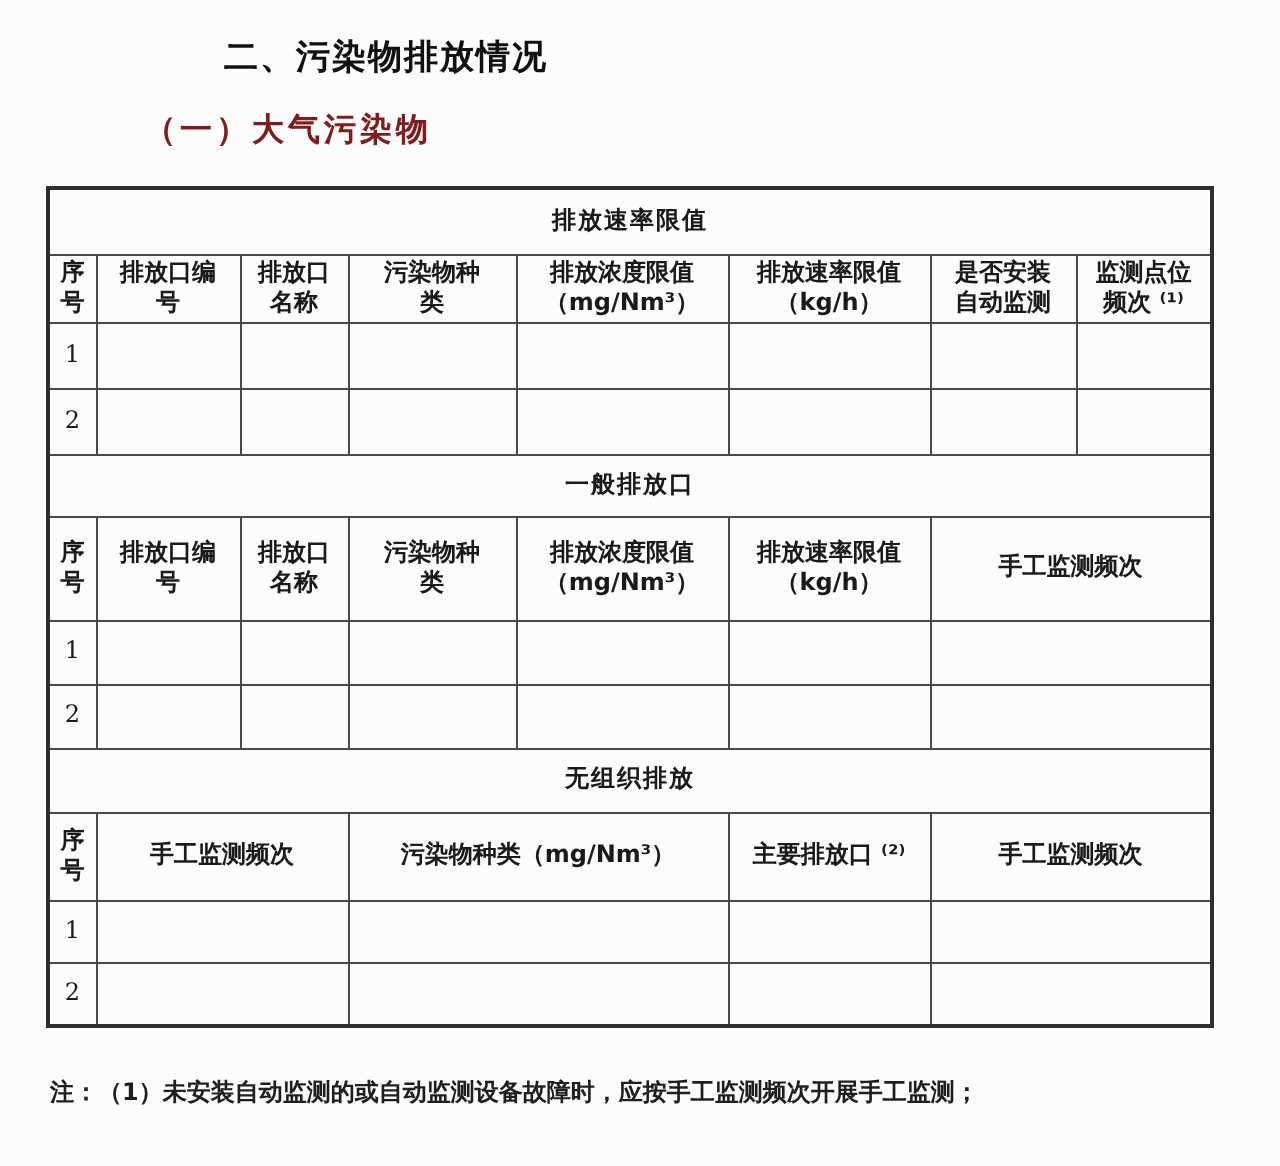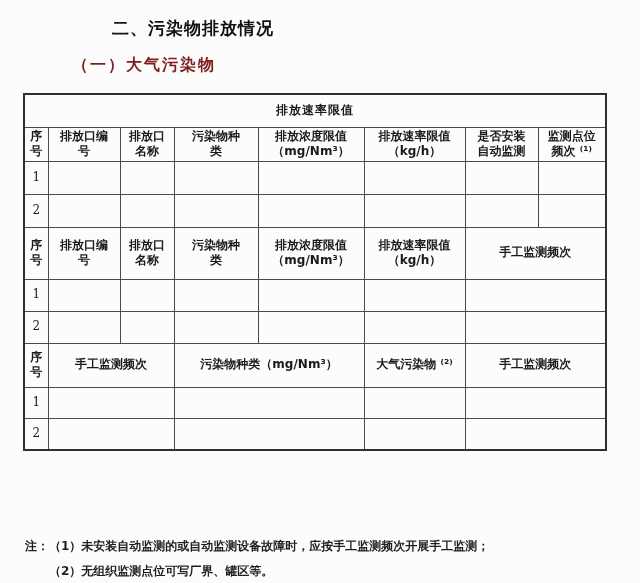--- a/index.html
+++ b/index.html
@@ -111,20 +111,23 @@
       <td class="rowno">2</td>
       <td></td>
           <td></td>
       <td></td>
           <td></td>
       <td></td>
           <td></td>
       <td></td>
     </tr>
 
+    <tr style="height:31px">
+      <td class="banner" colspan="8">一般排放口</td>
+    </tr>
     <tr style="height:52px">
       <td class="hdr">序
 号</td>
       <td class="hdr">排放口编
 号</td>
       <td class="hdr">排放口
 名称</td>
       <td class="hdr">污染物种
 类</td>
       <td class="hdr">排放浓度限值
@@ -145,26 +148,29 @@
     <tr style="height:32px">
       <td class="rowno">2</td>
       <td></td>
           <td></td>
       <td></td>
           <td></td>
       <td></td>
       <td colspan="2"></td>
     </tr>
 
+    <tr style="height:32px">
+      <td class="banner" colspan="8">无组织排放</td>
+    </tr>
     <tr style="height:44px">
       <td class="hdr">序
 号</td>
       <td class="hdr" colspan="2">手工监测频次</td>
       <td class="hdr" colspan="2">污染物种类（mg/Nm³）</td>
-      <td class="hdr">大气污染物 ⁽²⁾</td>
+      <td class="hdr">主要排放口 ⁽²⁾</td>
       <td class="hdr" colspan="2">手工监测频次</td>
     </tr>
     <tr style="height:31px">
       <td class="rowno">1</td>
       <td colspan="2"></td>
       <td colspan="2"></td>
       <td></td>
       <td colspan="2"></td>
     </tr>
     <tr style="height:32px">
@@ -174,17 +180,16 @@
       <td></td>
       <td colspan="2"></td>
     </tr>
   </tbody>
     </table>
 
   <div class="notes">
     <span class="note-label">注：</span>
     <span class="note-items">
       <span class="note-item" style="display:block">（1）未安装自动监测的或自动监测设备故障时，应按手工监测频次开展手工监测；</span>
-      <span class="note-item" style="display:block">（2）无组织监测点位可写厂界、罐区等。</span>
     </span>
   </div>
 
 </div>
 
 </body></html>

